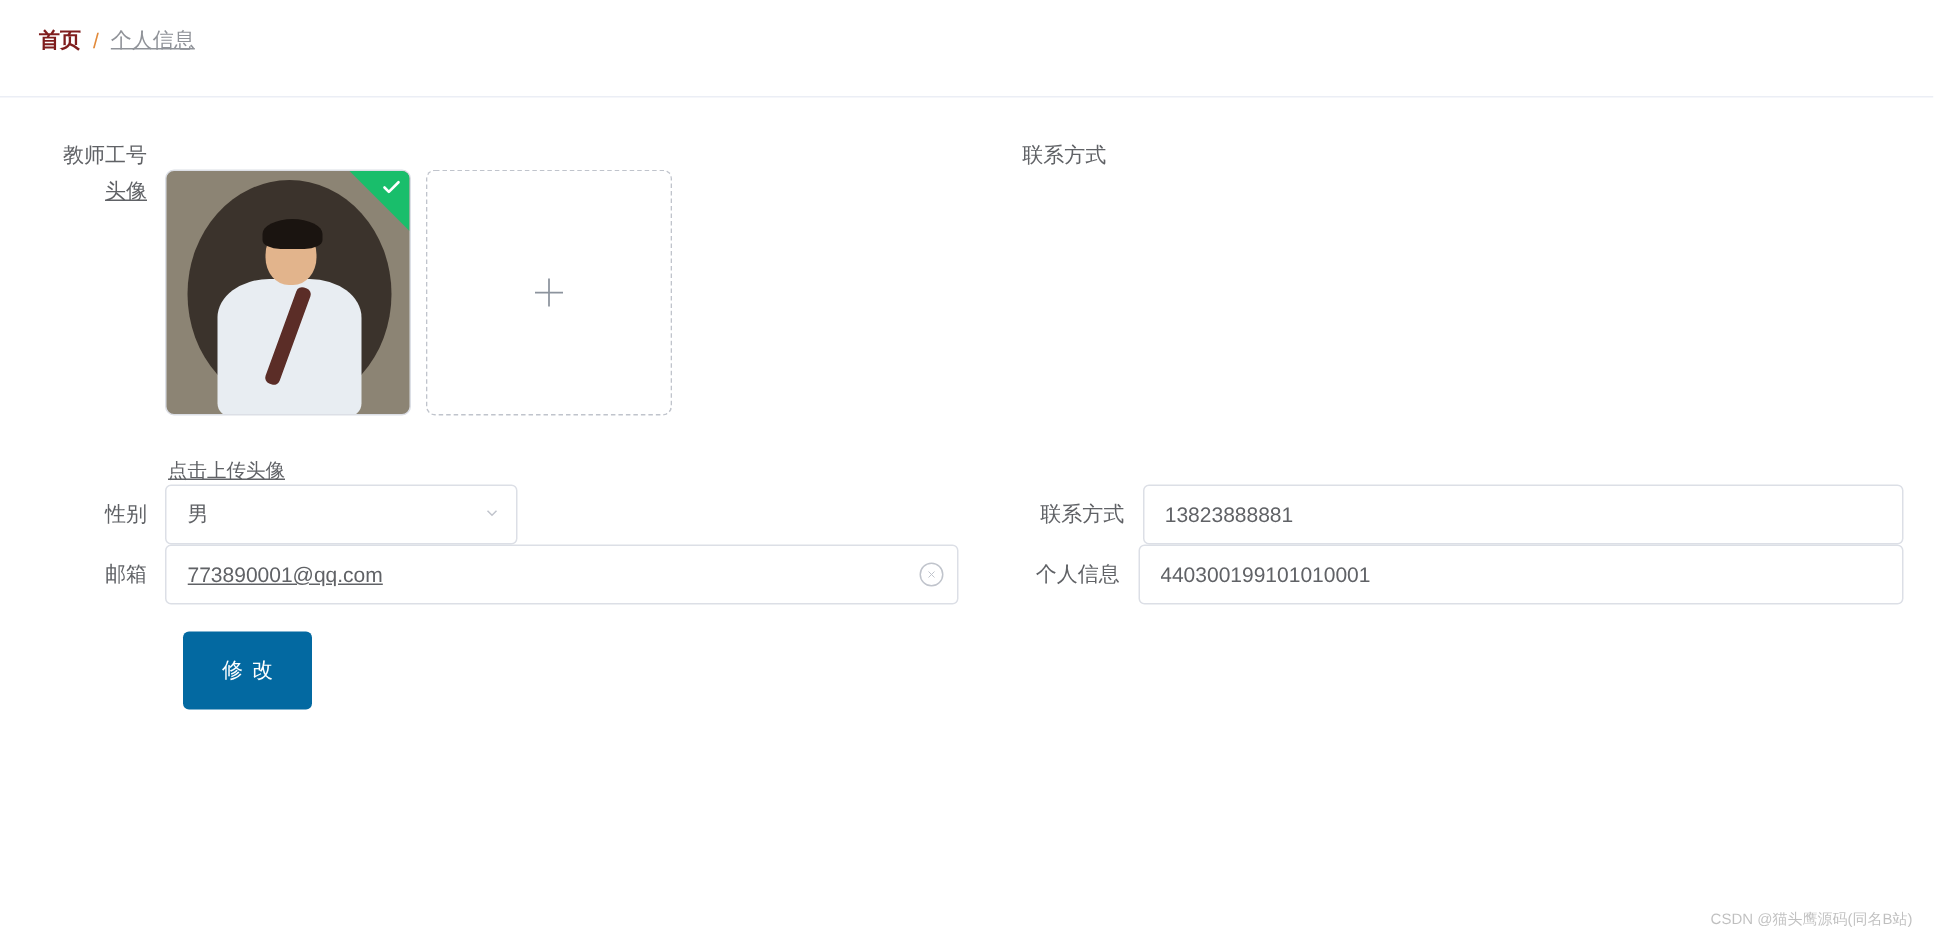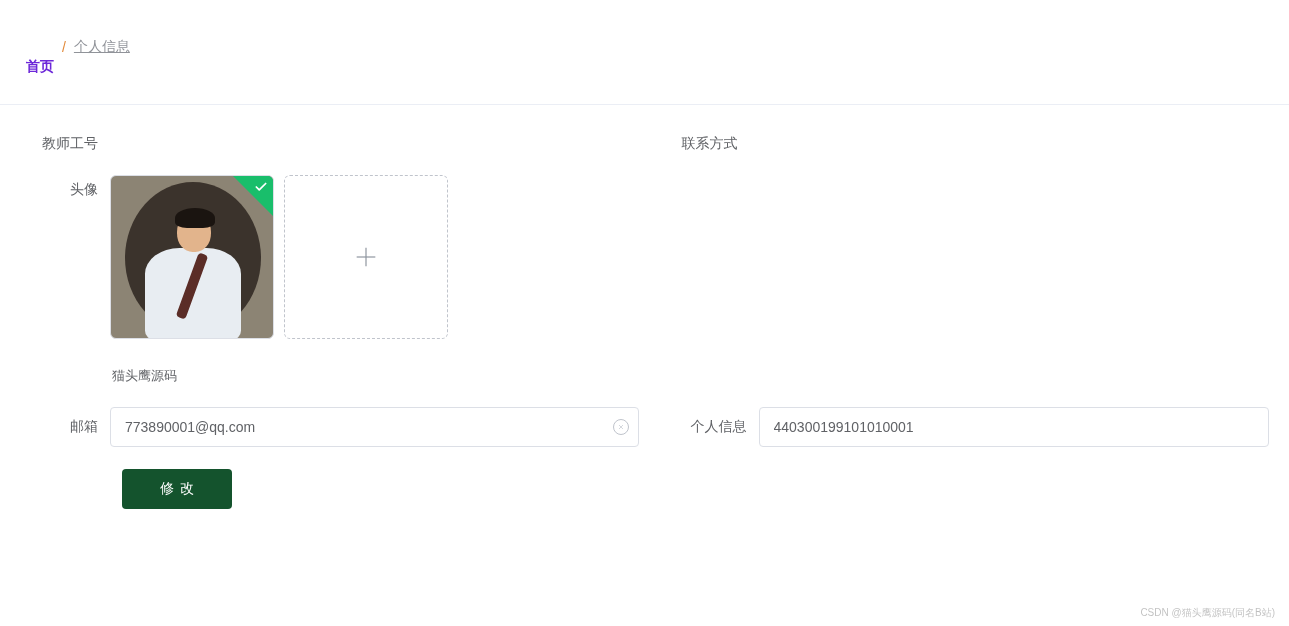--- a/index.html
+++ b/index.html
@@ -14,41 +14,39 @@
       background: #fff;
     }
     .breadcrumb {
       padding: 18px 26px;
       font-size: 14px;
       display: flex;
       align-items: center;
       gap: 8px;
     }
     .breadcrumb .home {
-      color: #6d28d9;
+      color: #7f1d1d;
       font-weight: 600;
-      margin-top: 40px;
     }
     .breadcrumb .sep {
       color: #e28a3a;
     }
     .breadcrumb .current {
       color: #909399;
       text-decoration: underline;
     }
     .card {
       margin: 10px 0 0 0;
       padding: 30px 20px 30px 20px;
       border-top: 1px solid #ebeef5;
     }
     .form-row {
       display: flex;
       align-items: flex-start;
       gap: 30px;
-      margin-bottom: 22px;
     }
     .form-col {
       display: flex;
       align-items: center;
       flex: 1;
       min-width: 0;
     }
     .form-col.wide {
       flex: 1 1 auto;
     }
@@ -75,20 +73,21 @@
       outline: none;
       background: #fff;
       min-width: 0;
     }
     .input-wrap {
       flex: 1;
       position: relative;
       display: flex;
       align-items: center;
       min-width: 0;
+      text-decoration: underline;
     }
     .input-wrap .clear-icon {
       position: absolute;
       right: 10px;
       top: 50%;
       transform: translateY(-50%);
       width: 16px;
       height: 16px;
       border: 1px solid #c0c4cc;
       border-radius: 50%;
@@ -226,26 +225,26 @@
       width: 28px;
       height: 28px;
       stroke: #8c939d;
     }
     .upload-hint {
       color: #606266;
       font-size: 13px;
       padding-left: 2px;
     }
     .btn-primary {
-      background: #14532d;
+      background: #0369a1;
       color: #fff;
       border: none;
       border-radius: 4px;
-      height: 40px;
-      padding: 0 32px;
+      height: 52px;
+      padding: 0 20px;
       font-size: 14px;
       cursor: pointer;
       letter-spacing: 6px;
       text-indent: 6px;
     }
     .btn-row {
       padding-left: 102px;
       margin-top: 18px;
     }
     .watermark {
@@ -271,21 +270,21 @@
   <div class="form-row">
     <div class="form-col wide">
       <span class="label">教师工号</span>
     </div>
     <div class="form-col wide">
       <span class="label">联系方式</span>
     </div>
   </div>
 
   <div class="form-row">
-    <div class="form-col wide" style="align-items:center;">
+    <div class="form-col wide" style="align-items:center;text-decoration:underline;">
       <span class="label top-align">头像</span>
       <div class="avatar-area">
         <div class="avatar-row">
           <div class="avatar-thumb">
             <div class="portrait-oval"></div>
             <div class="person">
               <div class="shirt"></div>
               <div class="tie"></div>
               <div class="head"></div>
               <div class="hair"></div>
@@ -297,25 +296,43 @@
                 </svg>
             </span>
           </div>
           <div class="upload-box">
             <svg viewBox="0 0 24 24" fill="none" stroke-width="1">
               <line x1="12" y1="4" x2="12" y2="20"></line>
               <line x1="4" y1="12" x2="20" y2="12"></line>
             </svg>
           </div>
         </div>
-        <div class="upload-hint">猫头鹰源码</div>
+        <div class="upload-hint">点击上传头像</div>
       </div>
     </div>
   </div>
 
+  <div class="form-row">
+    <div class="form-col wide">
+      <span class="label">性别</span>
+      <div class="select">
+        <span>男</span>
+        <span class="chevron">
+          <svg width="12" height="12" viewBox="0 0 24 24" fill="none" stroke="#c0c4cc" stroke-width="2">
+              <polyline points="6 9 12 15 18 9"></polyline>
+            </svg>
+        </span>
+      </div>
+      <div style="flex:1"></div>
+    </div>
+    <div class="form-col wide">
+      <span class="label">联系方式</span>
+      <input class="input" type="text" value="13823888881" style="">
+    </div>
+  </div>
 
   <div class="form-row">
     <div class="form-col wide">
       <span class="label">邮箱</span>
       <div class="input-wrap">
         <input class="input" type="text" style="padding-right: 32px;" value="773890001@qq.com">
         <span class="clear-icon">
           <svg width="8" height="8" viewBox="0 0 24 24" fill="none" stroke="#c0c4cc" stroke-width="2">
               <line x1="6" y1="6" x2="18" y2="18"></line>
               <line x1="6" y1="18" x2="18" y2="6"></line>

